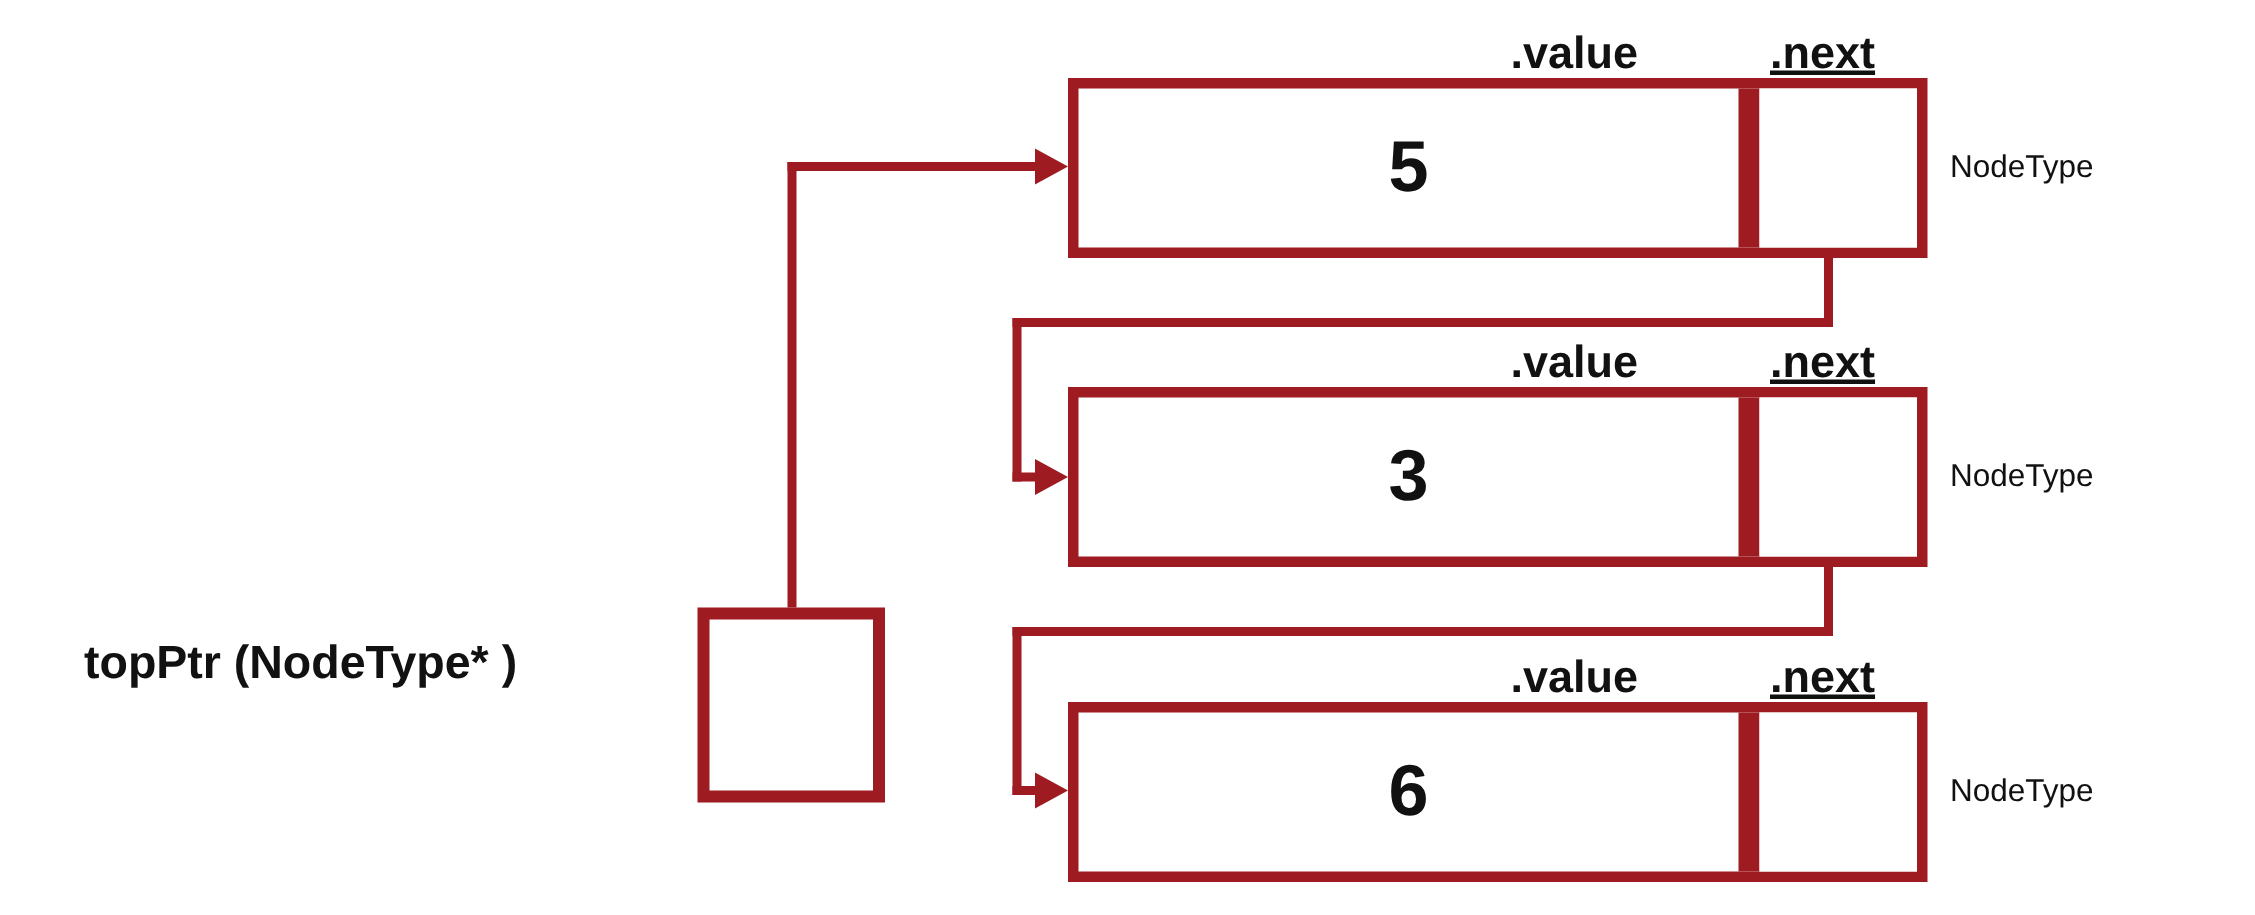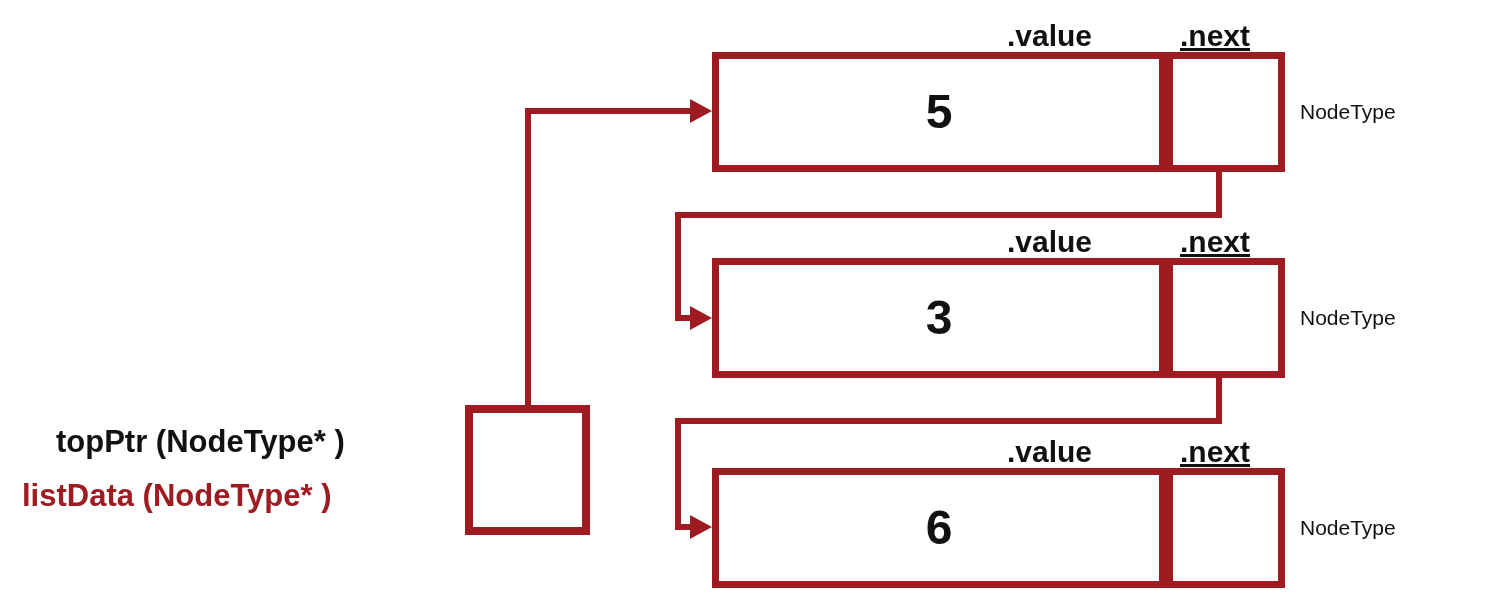--- a/index.html
+++ b/index.html
@@ -124,21 +124,20 @@
   #node1 { top: 52px; }
   #node2 { top: 258px; }
   #node3 { top: 468px; }
 </style>
 </head>
 <body>
 
 <div id="canvas">
 
   <div class="side-label" id="topptr-label">topPtr (NodeType* )</div>
-  <div class="side-label" id="listdata-label">listData (NodeType* )</div>
 
   <div class="pointer-box"></div>
 
   <div class="line" id="conn-top-v"></div>
   <div class="line" id="conn-top-h"></div>
   <div class="arrow-right" id="arrow-node1"></div>
 
   <div class="line" id="conn-12-v1"></div>
   <div class="line" id="conn-12-h"></div>
   <div class="line" id="conn-12-v2"></div>

